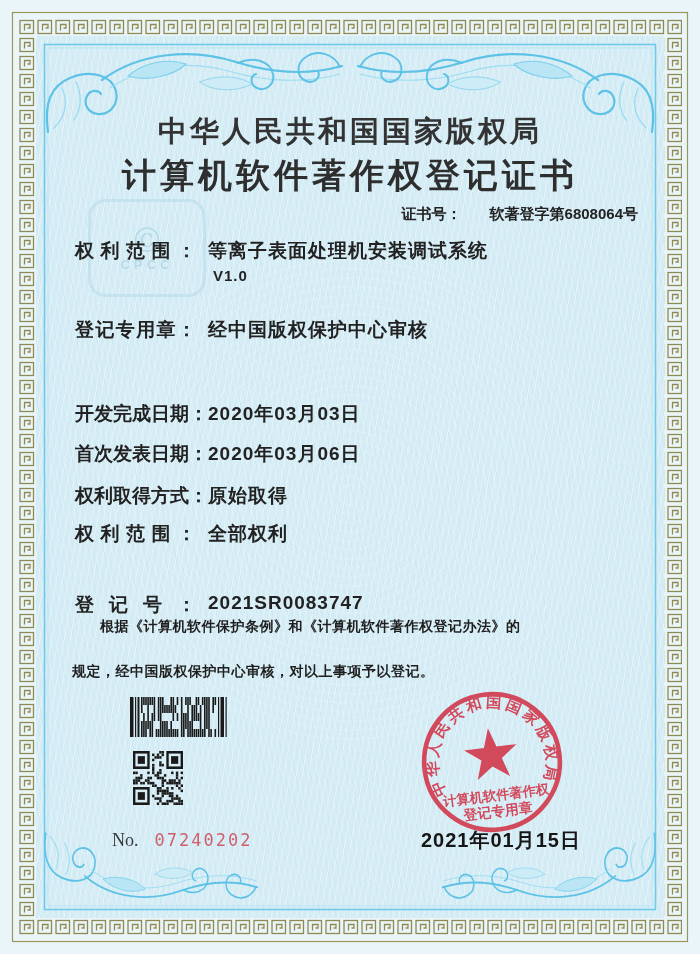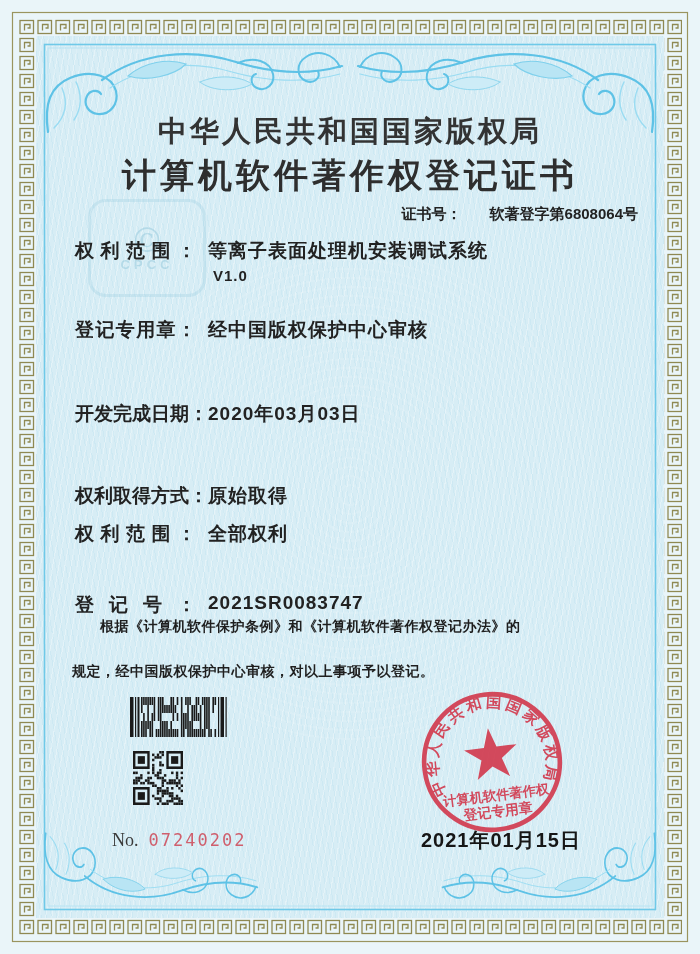--- a/index.html
+++ b/index.html
@@ -30,21 +30,21 @@
   .version{position:absolute;left:213px;font-size:15px;font-weight:bold;letter-spacing:1px;color:#222;}
   .statement{position:absolute;left:72px;top:604px;width:566px;font-size:14px;line-height:45px;
     letter-spacing:.5px;font-weight:600;color:#1f1f1f;}
   .statement .l1{text-indent:2em;}
   
   .barcode{position:absolute;left:130px;top:697px;}
   .qrcode{position:absolute;left:133px;top:751px;}
   .serial{position:absolute;left:112px;top:830px;display:flex;align-items:baseline;text-align:center;}
   .serial .pfx{font-family:"Liberation Serif","DejaVu Serif",serif;font-size:18px;color:#3a3a3a;}
   .serial .num{font-family:"DejaVu Sans Mono",monospace;font-size:17px;letter-spacing:2px;
-    color:#cf5f6d;margin-left:10px;}
+    color:#cf5f6d;margin-left:16px;}
   .seal{position:absolute;left:418px;top:688px;z-index:5;}
   .issue-date{position:absolute;left:421px;top:827px;font-size:20px;font-weight:bold;
     letter-spacing:1px;color:#161616;z-index:6;}
   
   .wm{position:absolute;left:88px;top:199px;width:112px;height:92px;z-index:3;opacity:.5;
     border:3px solid rgba(145,200,220,.55);border-radius:18px;
     display:flex;flex-direction:column;align-items:center;justify-content:center;
     color:rgba(130,190,212,.8);}
   .wm .mark{font-size:34px;line-height:30px;font-family:"DejaVu Serif",serif;}
   .wm .txt{font-size:13px;letter-spacing:4px;margin-top:2px;font-weight:bold;}
@@ -109,20 +109,23 @@
     <div class="version" style="top:267px">V1.0</div>
 
     <div class="frow" style="top:317px">
       <span class="flabel">登记专用章：</span><span class="fvalue">经中国版权保护中心审核</span>
     </div>
 
     <div class="frow" style="top:401px">
       <span class="flabel">开发完成日期：</span><span class="fvalue">2020年03月03日</span>
     </div>
 
+    <div class="frow" style="top:441px">
+      <span class="flabel">首次发表日期：</span><span class="fvalue">2020年03月06日</span>
+    </div>
 
     <div class="frow" style="top:521px">
       <span class="flabel">权利范围：</span><span class="fvalue">全部权利</span>
     </div>
 
     <div class="frow" style="top:483px">
       <span class="flabel">权利取得方式：</span><span class="fvalue">原始取得</span>
     </div>
 
     <div class="frow" style="top:592px">

